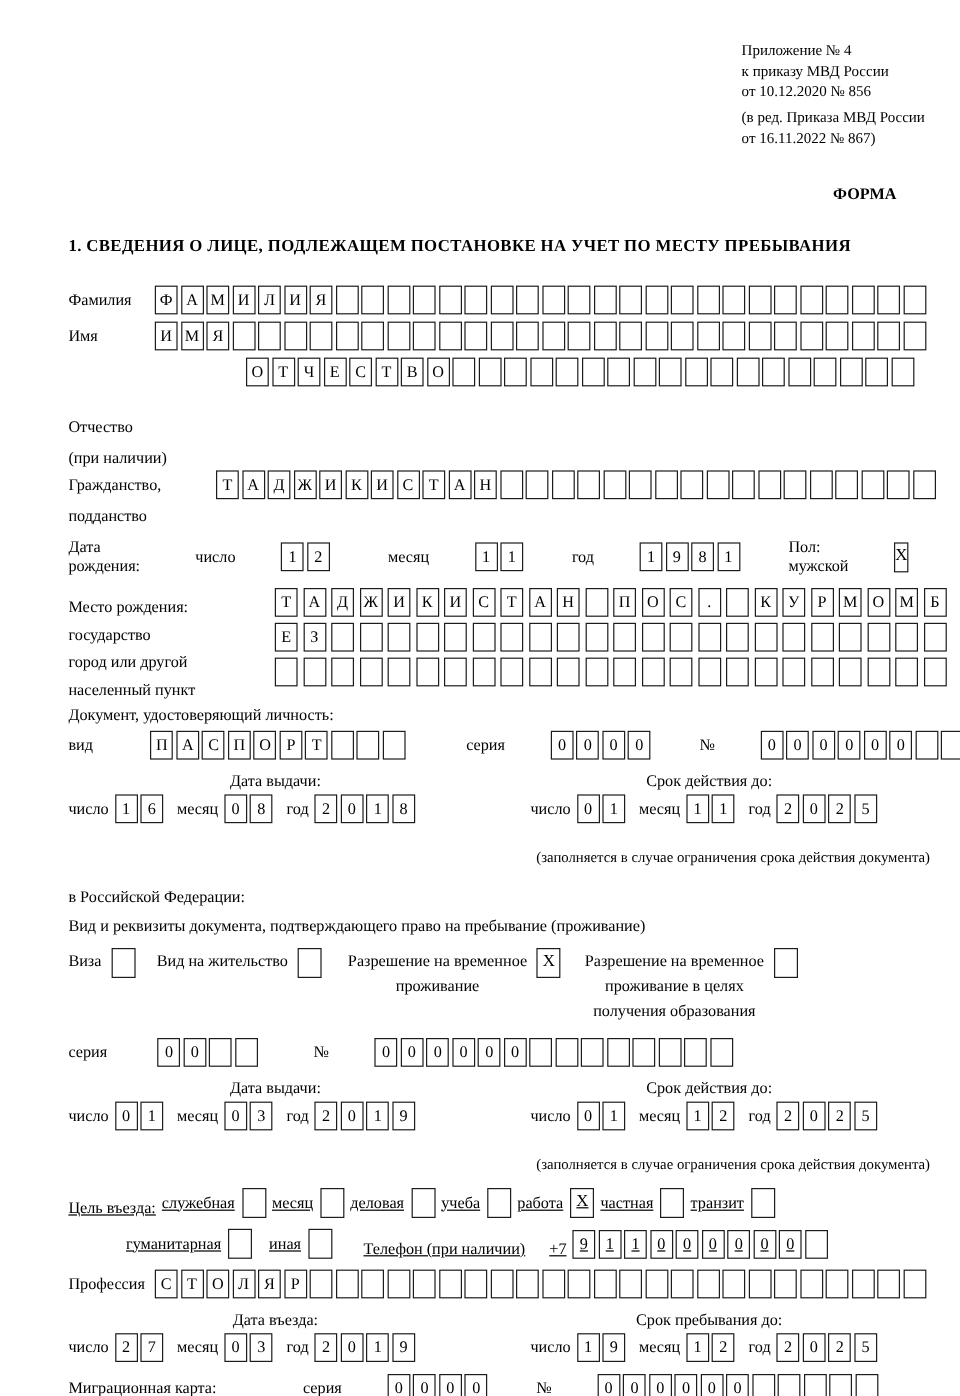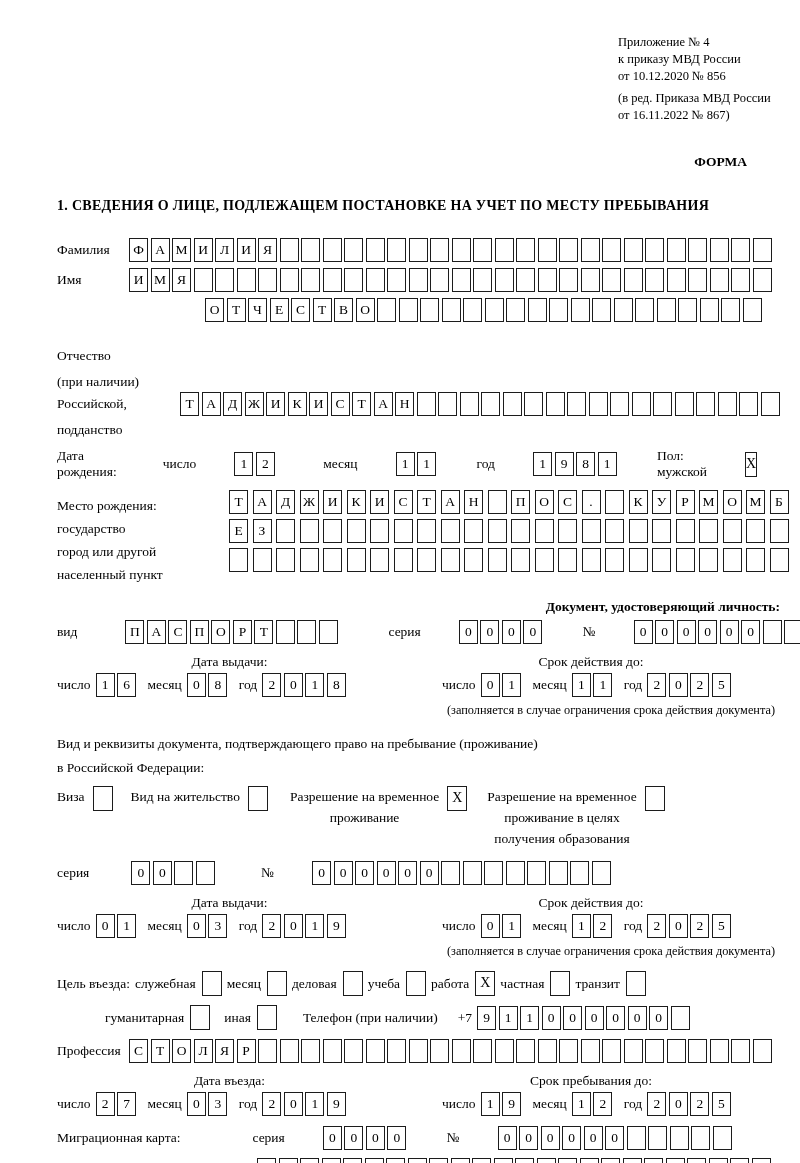--- a/index.html
+++ b/index.html
@@ -43,31 +43,31 @@
   .inline > * { margin-right:6px; }
   .dategroup { display:flex; align-items:center; }
   .dategroup .lbl { padding-top:0; margin-right:5px; }
   .dategroup .cells { margin-right:9px; }
   .datehdr { display:flex; margin-top:10px; font-weight:bold; }
   .datehdr .h1 { flex:0 0 345px; text-align:center; font-weight:normal; }
   .datehdr .h2 { flex:1; text-align:center; font-weight:normal; }
   .daterow { display:flex; margin-top:3px; }
   .daterow .g1 { flex:0 0 345px; }
   .daterow .g2 { flex:1; }
-  .smallnote { text-align:right; font-size:12.3px; margin-top:6px; padding-right:5px; }
+  .smallnote { text-align:right; font-size:12.3px; margin-top:21px; padding-right:5px; }
 
   .para { margin-top:14px; line-height:24px; }
 
   
   .permit-row { display:flex; align-items:flex-start; margin-top:6px; }
   .permit-row .pair { display:flex; align-items:flex-start; }
   .permit-row .plabel { text-align:center; line-height:21px; }
   .permit-row .cbox { margin-left:8px; }
 
-  .purpose-row { display:flex; align-items:center; margin-top:12px; flex-wrap:nowrap; }
+  .purpose-row { display:flex; align-items:flex-end; margin-top:12px; flex-wrap:nowrap;text-decoration:underline; }
   .purpose-row > span { margin-right:5px; }
   .opt { display:inline-flex; align-items:center; }
   .opt .cbox { margin-left:6px; }
 </style>
 </head>
 <body>
 
 <div class="page">
 
   <div class="annex">
@@ -185,21 +185,21 @@
         <span class="cell"></span>
         <span class="cell"></span>
         <span class="cell"></span>
         <span class="cell"></span>
         <span class="cell"></span>
       </span>
   </div>
 
   <div class="row" style="margin-top:2px;">
     <span class="lbl" style="flex-basis:123px;">
-      <span style="display:block;">Российской,</span>
+      <span style="display:block;">Гражданство,</span>
       <span style="display:block; margin-top:10px;">подданство</span>
     </span>
     <span class="cells">
         <span class="cell">Т</span>
         <span class="cell">А</span>
         <span class="cell">Д</span>
         <span class="cell">Ж</span>
         <span class="cell">И</span>
         <span class="cell">К</span>
         <span class="cell">И</span>
@@ -334,21 +334,21 @@
           <span class="cell"></span>
           <span class="cell"></span>
           <span class="cell"></span>
           <span class="cell"></span>
           <span class="cell"></span>
           <span class="cell"></span>
         </span>
     </span>
   </div>
 
-  <div style="text-align:right; font-weight:bold; margin-top:13px;">Документ, удостоверяющий личность:</div>
+  <div style="text-align:left; font-weight:normal; margin-top:2px;">Документ, удостоверяющий личность:</div>
 
   <div class="row inline" style="margin-top:5px; align-items:center;">
     <span style="margin-right:16px;">вид</span>
     <span class="cells">
         <span class="cell">П</span>
         <span class="cell">А</span>
         <span class="cell">С</span>
         <span class="cell">П</span>
         <span class="cell">О</span>
         <span class="cell">Р</span>
@@ -421,22 +421,22 @@
           <span class="cell">2</span>
           <span class="cell">0</span>
           <span class="cell">2</span>
           <span class="cell">5</span>
         </span>
     </span>
   </div>
   <div class="smallnote">(заполняется в случае ограничения срока действия документа)</div>
 
   <div class="para">
+    <div>в Российской Федерации:</div>
     <div>Вид и реквизиты документа, подтверждающего право на пребывание (проживание)</div>
-    <div>в Российской Федерации:</div>
   </div>
 
   <div class="permit-row">
     <span class="pair" style="margin-right:18px;">
       <span class="plabel">Виза</span>
       <span class="cbox"></span>
     </span>
     <span class="pair" style="margin-right:22px;">
       <span class="plabel">Вид на жительство</span>
       <span class="cbox"></span>

